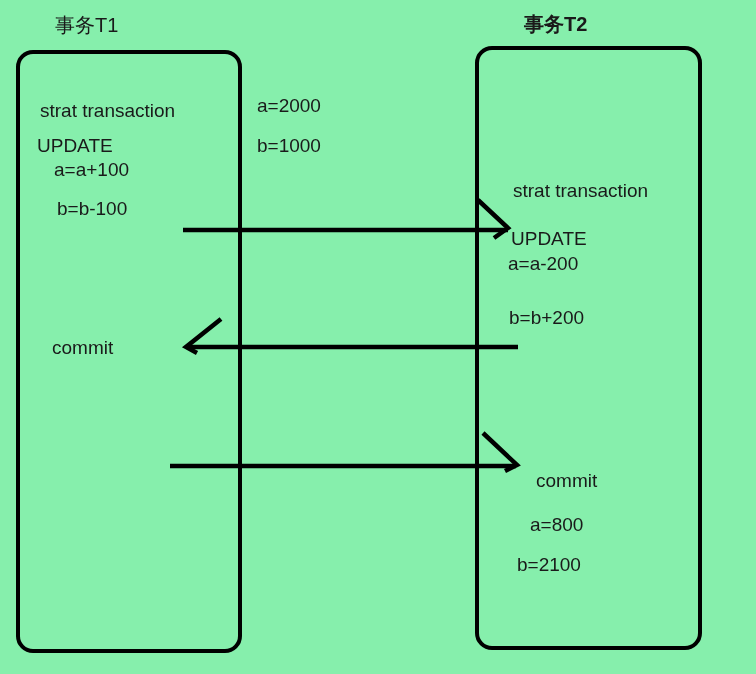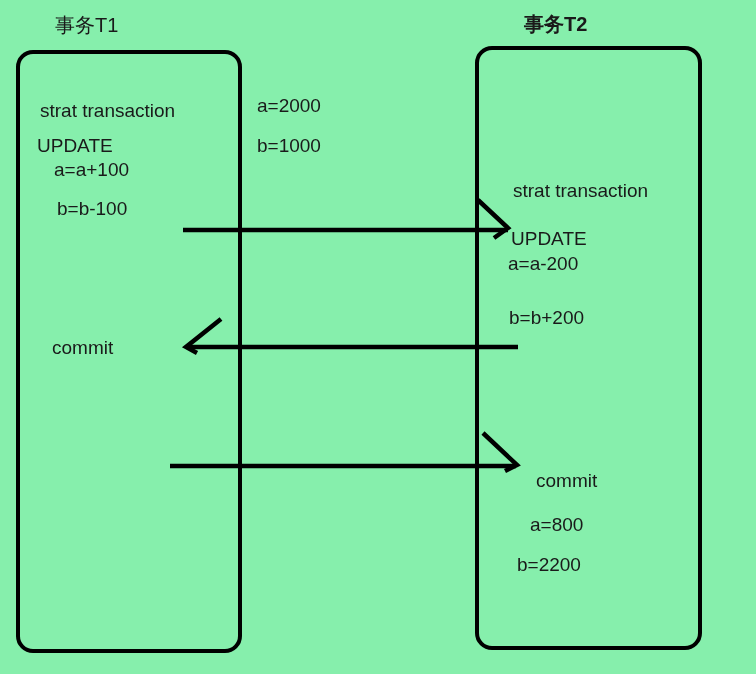--- a/index.html
+++ b/index.html
@@ -66,21 +66,21 @@
 
   <div class="txt" style="left:257px; top:95px;">a=2000</div>
   <div class="txt" style="left:257px; top:135px;">b=1000</div>
 
   <div class="txt" style="left:513px; top:180px;">strat transaction</div>
   <div class="txt" style="left:511px; top:228px;">UPDATE</div>
   <div class="txt" style="left:508px; top:253px;">a=a-200</div>
   <div class="txt" style="left:509px; top:280px;margin-top:27px;">b=b+200</div>
   <div class="txt" style="left:536px; top:470px;">commit</div>
   <div class="txt" style="left:517px; top:514px;margin-left:13px;">a=800</div>
-  <div class="txt" style="left:517px; top:554px;">b=2200</div>
+  <div class="txt" style="left:517px; top:554px;">b=2100</div>
 
   <svg class="arrows" width="756" height="674" viewBox="0 0 756 674">
 
     <g>
       <line x1="183" y1="230" x2="508" y2="230"></line>
       <polyline points="478,200 508,228 494,238"></polyline>
     </g>
 
     <g>
       <line x1="518" y1="347" x2="187" y2="347"></line>

